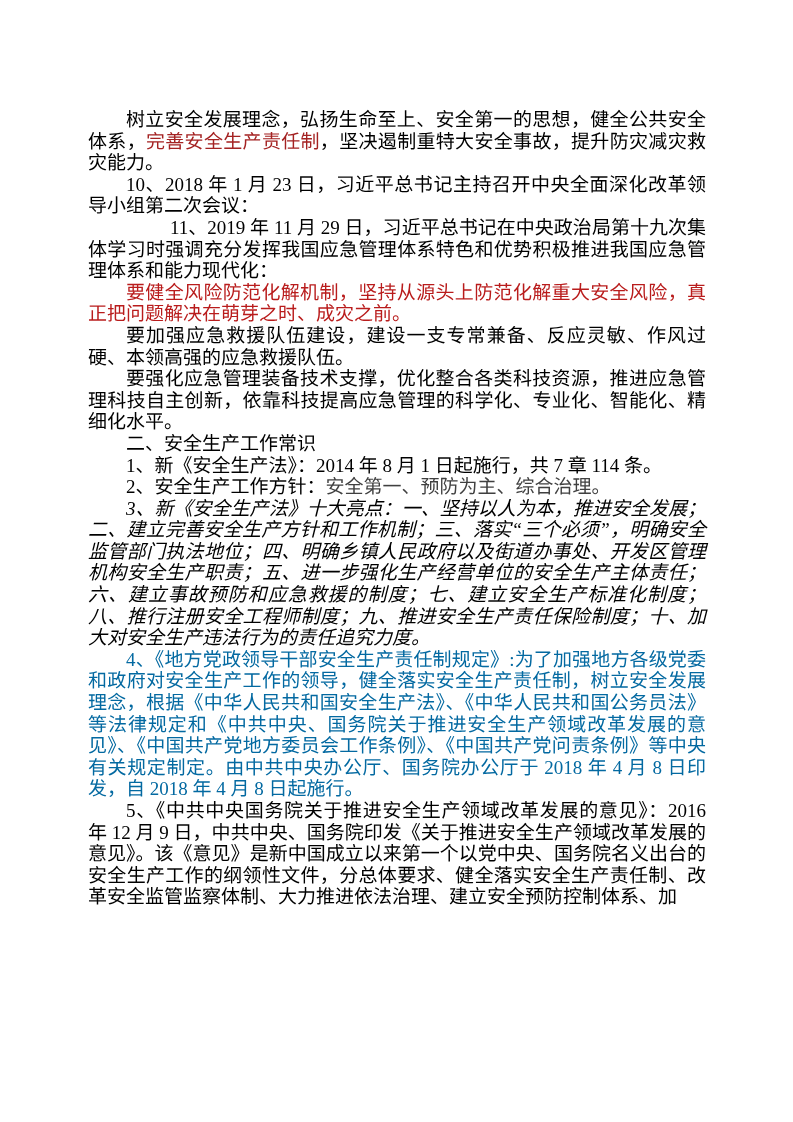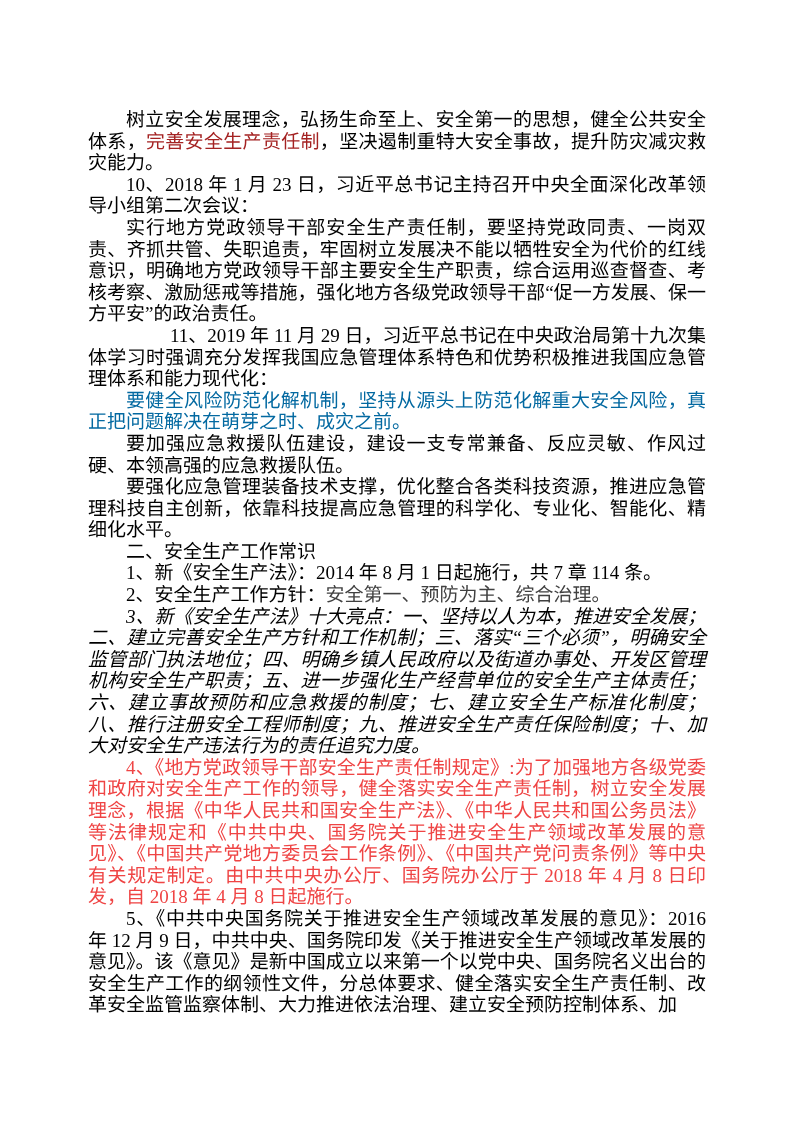--- a/index.html
+++ b/index.html
@@ -33,25 +33,24 @@
     word-break: break-all;
   }
 </style>
 </head>
 <body>
 
 <div class="page">
   <div class="content" style="color: rgb(0, 0, 0);">
       <p class="para"><span style="color: rgb(0, 0, 0);">树立安全发展理念，弘扬生命至上、安全第一的思想，健全公共安全体系，</span><span style="color: rgb(164, 34, 34);">完善安全生产责任制</span><span style="color: rgb(0, 0, 0);">，坚决遏制重特大安全事故，提升防灾减灾救灾能力。</span></p>
       <p class="para"><span style="color: rgb(0, 0, 0);">10、2018 年 1 月 23 日，习近平总书记主持召开中央全面深化改革领导小组第二次会议：</span></p>
-      <p class="para"><span style="color: rgb(0, 0, 0);">实行地方党政领导干部安全生产责任制，要坚持党政同责、一岗双责、齐抓共管、失职追责，牢固树立发展决不能以牺牲安全为代价的红线意识，明确地方党政领导干部主要安全生产职责，综合运用巡查督查、考核考察、激励惩戒等措施，强化地方各级党政领导干部“促一方发展、保一方平安”的政治责任。</span></p>
       <p class="para"><span style="color: rgb(0, 0, 0); margin-left: 44px;">11、2019 年 11 月 29 日，习近平总书记在中央政治局第十九次集体学习时强调充分发挥我国应急管理体系特色和优势积极推进我国应急管理体系和能力现代化：</span></p>
-      <p class="para"><span style="color: #0369a1;">要健全风险防范化解机制，坚持从源头上防范化解重大安全风险，真正把问题解决在萌芽之时、成灾之前。</span></p>
+      <p class="para"><span style="color: #b91c1c;">要健全风险防范化解机制，坚持从源头上防范化解重大安全风险，真正把问题解决在萌芽之时、成灾之前。</span></p>
       <p class="para"><span style="color: rgb(0, 0, 0);">要加强应急救援队伍建设，建设一支专常兼备、反应灵敏、作风过硬、本领高强的应急救援队伍。</span></p>
       <p class="para"><span style="color: rgb(0, 0, 0);">要强化应急管理装备技术支撑，优化整合各类科技资源，推进应急管理科技自主创新，依靠科技提高应急管理的科学化、专业化、智能化、精细化水平。</span></p>
       <p class="para"><span style="color: rgb(0, 0, 0); margin-top: 12px;">二、安全生产工作常识</span></p>
       <p class="para"><span style="color: rgb(0, 0, 0);">1、新《安全生产法》：2014 年 8 月 1 日起施行，共 7 章 114 条。</span></p>
       <p class="para"><span style="color: rgb(0, 0, 0);">2、安全生产工作方针：</span><span style="color: #404040;">安全第一、预防为主、综合治理。</span></p>
       <p class="para"><span style="color: rgb(0, 0, 0); font-style: italic;">3、新《安全生产法》十大亮点：一、坚持以人为本，推进安全发展；二、建立完善安全生产方针和工作机制；三、落实“三个必须”，明确安全监管部门执法地位；四、明确乡镇人民政府以及街道办事处、开发区管理机构安全生产职责；五、进一步强化生产经营单位的安全生产主体责任；六、建立事故预防和应急救援的制度；七、建立安全生产标准化制度；八、推行注册安全工程师制度；九、推进安全生产责任保险制度；十、加大对安全生产违法行为的责任追究力度。</span></p>
-      <p class="para"><span style="color: #ef4444;">4、《地方党政领导干部安全生产责任制规定》:为了加强地方各级党委和政府对安全生产工作的领导，健全落实安全生产责任制，树立安全发展理念，根据《中华人民共和国安全生产法》、《中华人民共和国公务员法》等法律规定和《中共中央、国务院关于推进安全生产领域改革发展的意见》、《中国共产党地方委员会工作条例》、《中国共产党问责条例》等中央有关规定制定。由中共中央办公厅、国务院办公厅于 2018 年 4 月 8 日印发，自 2018 年 4 月 8 日起施行。</span></p>
+      <p class="para"><span style="color: #0369a1;">4、《地方党政领导干部安全生产责任制规定》:为了加强地方各级党委和政府对安全生产工作的领导，健全落实安全生产责任制，树立安全发展理念，根据《中华人民共和国安全生产法》、《中华人民共和国公务员法》等法律规定和《中共中央、国务院关于推进安全生产领域改革发展的意见》、《中国共产党地方委员会工作条例》、《中国共产党问责条例》等中央有关规定制定。由中共中央办公厅、国务院办公厅于 2018 年 4 月 8 日印发，自 2018 年 4 月 8 日起施行。</span></p>
       <p class="para"><span style="color: rgb(0, 0, 0);">5、《中共中央国务院关于推进安全生产领域改革发展的意见》：2016 年 12 月 9 日，中共中央、国务院印发《关于推进安全生产领域改革发展的意见》。该《意见》是新中国成立以来第一个以党中央、国务院名义出台的安全生产工作的纲领性文件，分总体要求、健全落实安全生产责任制、改革安全监管监察体制、大力推进依法治理、建立安全预防控制体系、加</span></p>
     </div>
 </div>
 
 </body></html>

